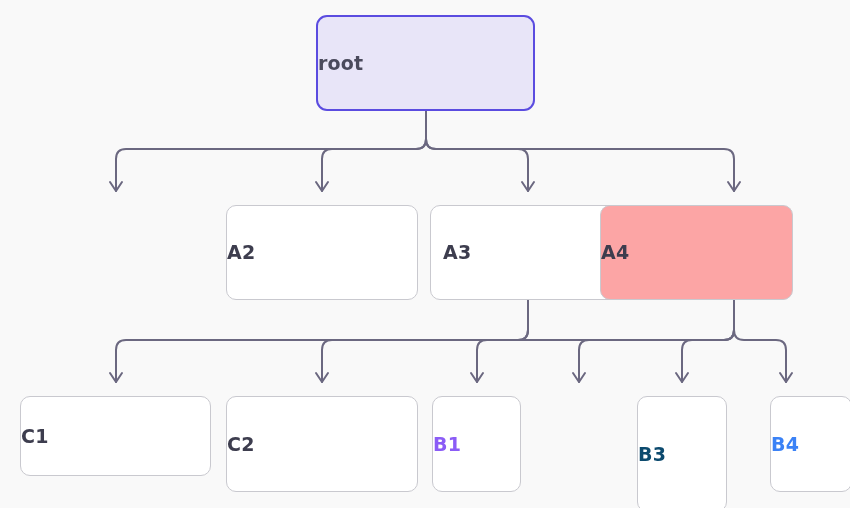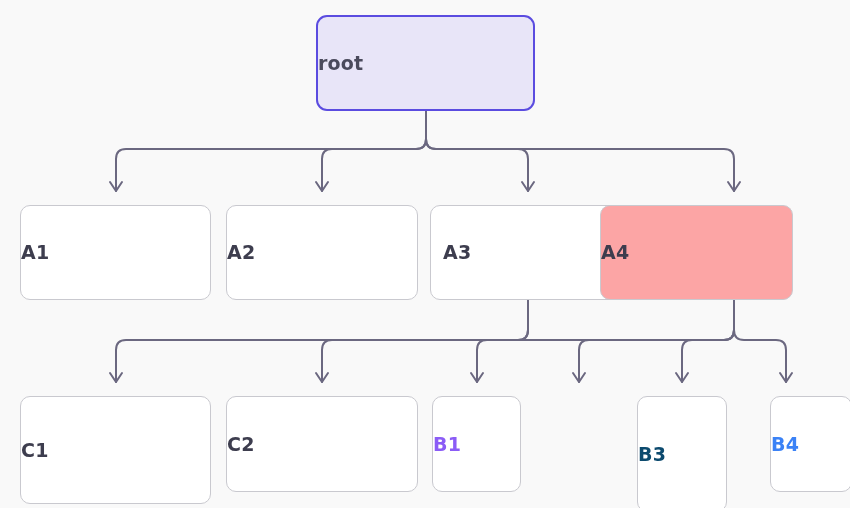--- a/index.html
+++ b/index.html
@@ -79,33 +79,30 @@
       <path d="M 734 330 Q 734 340 724 340 L 589 340 Q 579 340 579 350 L 579 382" fill="none" stroke="#6b6880" stroke-width="2" stroke-linecap="round" stroke-linejoin="round"></path>
       <path d="M 573 373 L 579 382 L 585 373" fill="none" stroke="#6b6880" stroke-width="2" stroke-linecap="round" stroke-linejoin="round"></path>
       <path d="M 734 330 Q 734 340 724 340 L 692 340 Q 682 340 682 350 L 682 382" fill="none" stroke="#6b6880" stroke-width="2" stroke-linecap="round" stroke-linejoin="round"></path>
       <path d="M 676 373 L 682 382 L 688 373" fill="none" stroke="#6b6880" stroke-width="2" stroke-linecap="round" stroke-linejoin="round"></path>
       <path d="M 734 330 Q 734 340 744 340 L 776 340 Q 786 340 786 350 L 786 382" fill="none" stroke="#6b6880" stroke-width="2" stroke-linecap="round" stroke-linejoin="round"></path>
       <path d="M 780 373 L 786 382 L 792 373" fill="none" stroke="#6b6880" stroke-width="2" stroke-linecap="round" stroke-linejoin="round"></path>
     </svg>
 <div class="node root" style="left: 316px; top: 15px; width: 219px; height: 96px; background: rgb(232, 229, 248); color: rgb(74, 74, 92); border-color: rgb(91, 76, 224);">
       <span class="node-label">root</span>
     </div>
-    <div class="node" style="left: 20px; top: 205px; width: 191px; height: 95px; background: rgb(255, 255, 255); color: rgb(61, 61, 78); border-color: rgb(201, 201, 207);">
-      <span class="node-label">A1</span>
-    </div>
     <div class="node" style="left: 226px; top: 205px; width: 192px; height: 95px; background: rgb(255, 255, 255); color: rgb(61, 61, 78); border-color: rgb(201, 201, 207);">
       <span class="node-label">A2</span>
     </div>
     <div class="node" style="left: 430px; top: 205px; width: 195px; height: 95px; background: rgb(255, 255, 255); color: rgb(61, 61, 78); border-color: rgb(201, 201, 207); padding-left: 12px;">
       <span class="node-label">A3</span>
     </div>
     <div class="node" style="left: 600px; top: 205px; width: 193px; height: 95px; background: #fca5a5; color: rgb(61, 61, 78); border-color: rgb(201, 201, 207);">
       <span class="node-label">A4</span>
     </div>
-    <div class="node" style="left: 20px; top: 396px; width: 191px; height: 108px; background: rgb(255, 255, 255); color: rgb(61, 61, 78); border-color: rgb(201, 201, 207);">
+    <div class="node" style="left: 20px; top: 396px; width: 191px; height: 80px; background: rgb(255, 255, 255); color: rgb(61, 61, 78); border-color: rgb(201, 201, 207);">
       <span class="node-label">C1</span>
     </div>
     <div class="node" style="left: 226px; top: 396px; width: 192px; height: 96px; background: rgb(255, 255, 255); color: rgb(61, 61, 78); border-color: rgb(201, 201, 207);">
       <span class="node-label">C2</span>
     </div>
     <div class="node" style="left: 432px; top: 396px; width: 89px; height: 96px; background: rgb(255, 255, 255); color: #8b5cf6; border-color: rgb(201, 201, 207);">
       <span class="node-label">B1</span>
     </div>
     <div class="node" style="left: 637px; top: 396px; width: 90px; height: 116px; background: rgb(255, 255, 255); color: #0c4a6e; border-color: rgb(201, 201, 207);">
       <span class="node-label">B3</span>

